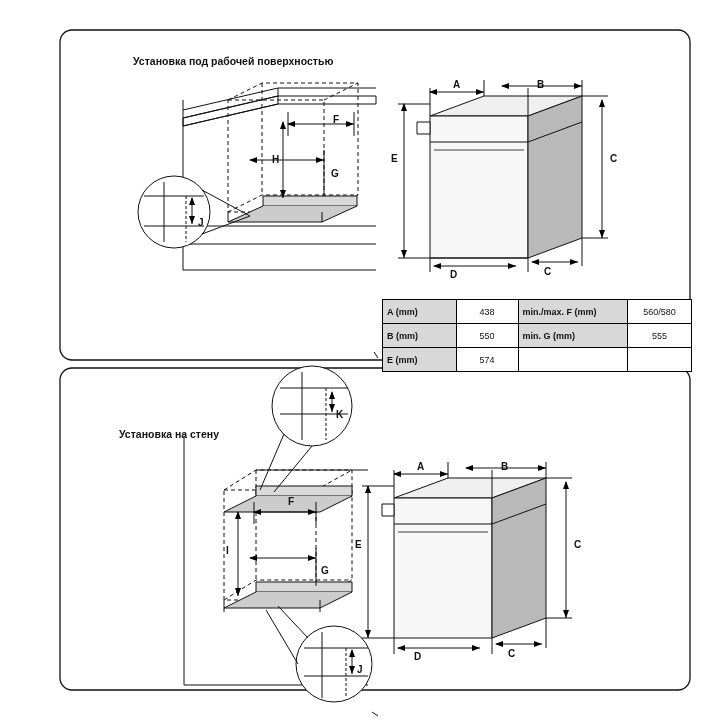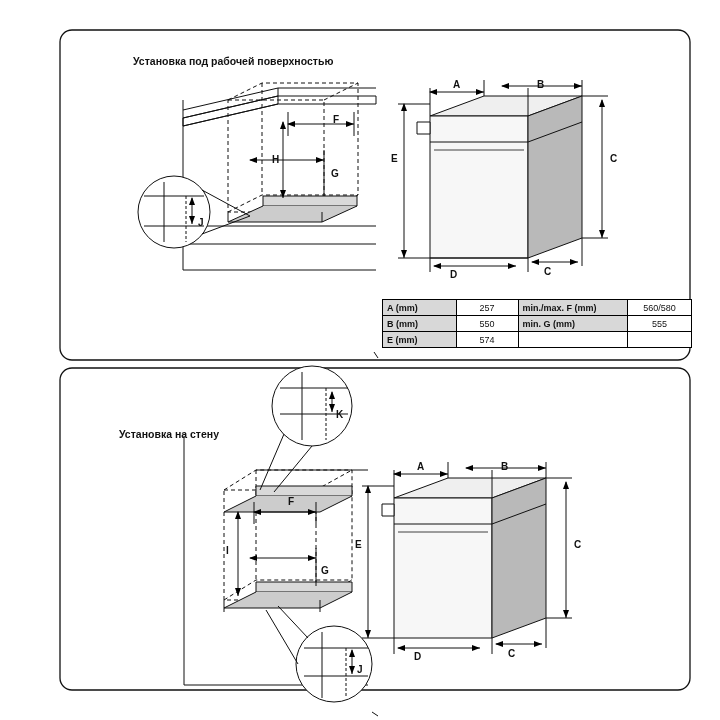--- a/index.html
+++ b/index.html
@@ -39,21 +39,21 @@
     position: absolute;
     left: 366px;
     top: 299px;
     width: 310px;
     border-collapse: collapse;
     font-size: 9px;
     font-family: "Liberation Sans", sans-serif;
   }
   .spec-table td {
     border: 1px solid #000000;
-    height: 16px;
+    height: 24px;
     padding: 0 4px;
     box-sizing: border-box;
   }
   .spec-table td.k {
     background: #d8d8d8;
     font-weight: bold;
     text-align: left;
     width: 74px;
   }
   .spec-table td.v {
@@ -319,21 +319,21 @@
     <text class="dim-label" x="398" y="660">D</text>
     <text class="dim-label" x="492" y="657">C</text>
 
     <path d="M356 712 L362 716" stroke="#111" stroke-width="1" fill="none"></path>
   </svg>
 
   <table class="spec-table">
     <tbody>
       <tr>
         <td class="k">A (mm)</td>
-        <td class="v">257</td>
+        <td class="v">438</td>
         <td class="k2">min./max. F (mm)</td>
         <td class="v2">560/580</td>
       </tr>
       <tr>
         <td class="k">B (mm)</td>
         <td class="v">550</td>
         <td class="k2">min. G (mm)</td>
         <td class="v2">555</td>
       </tr>
       <tr>

